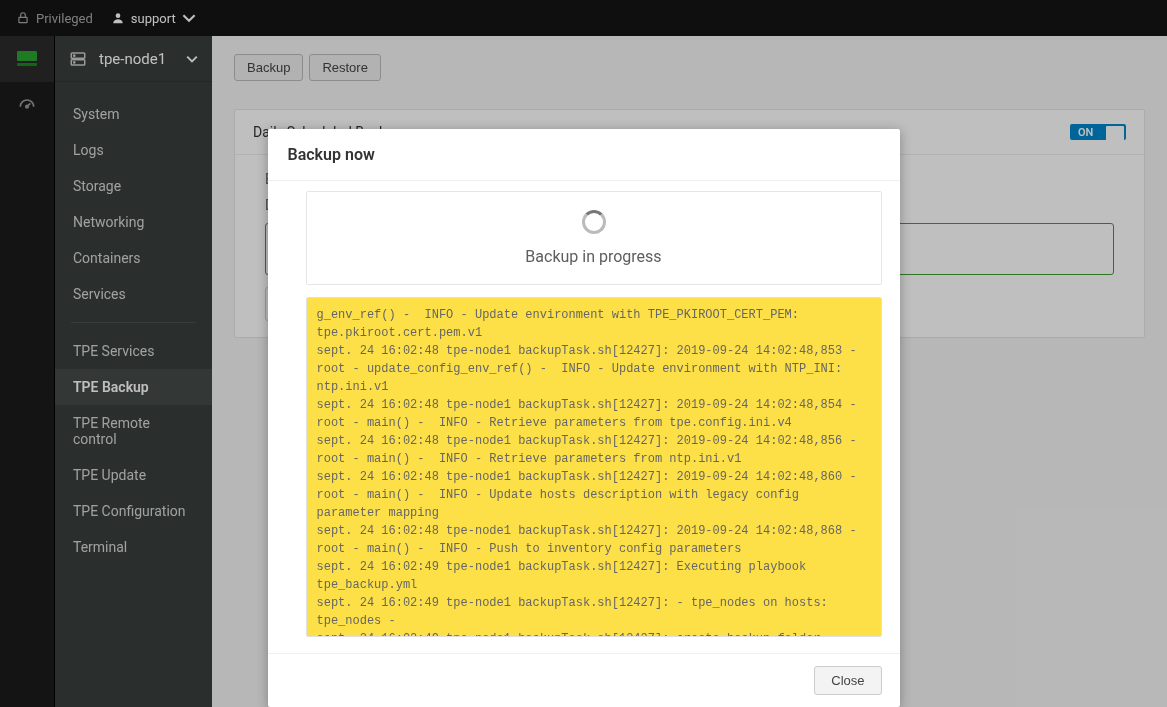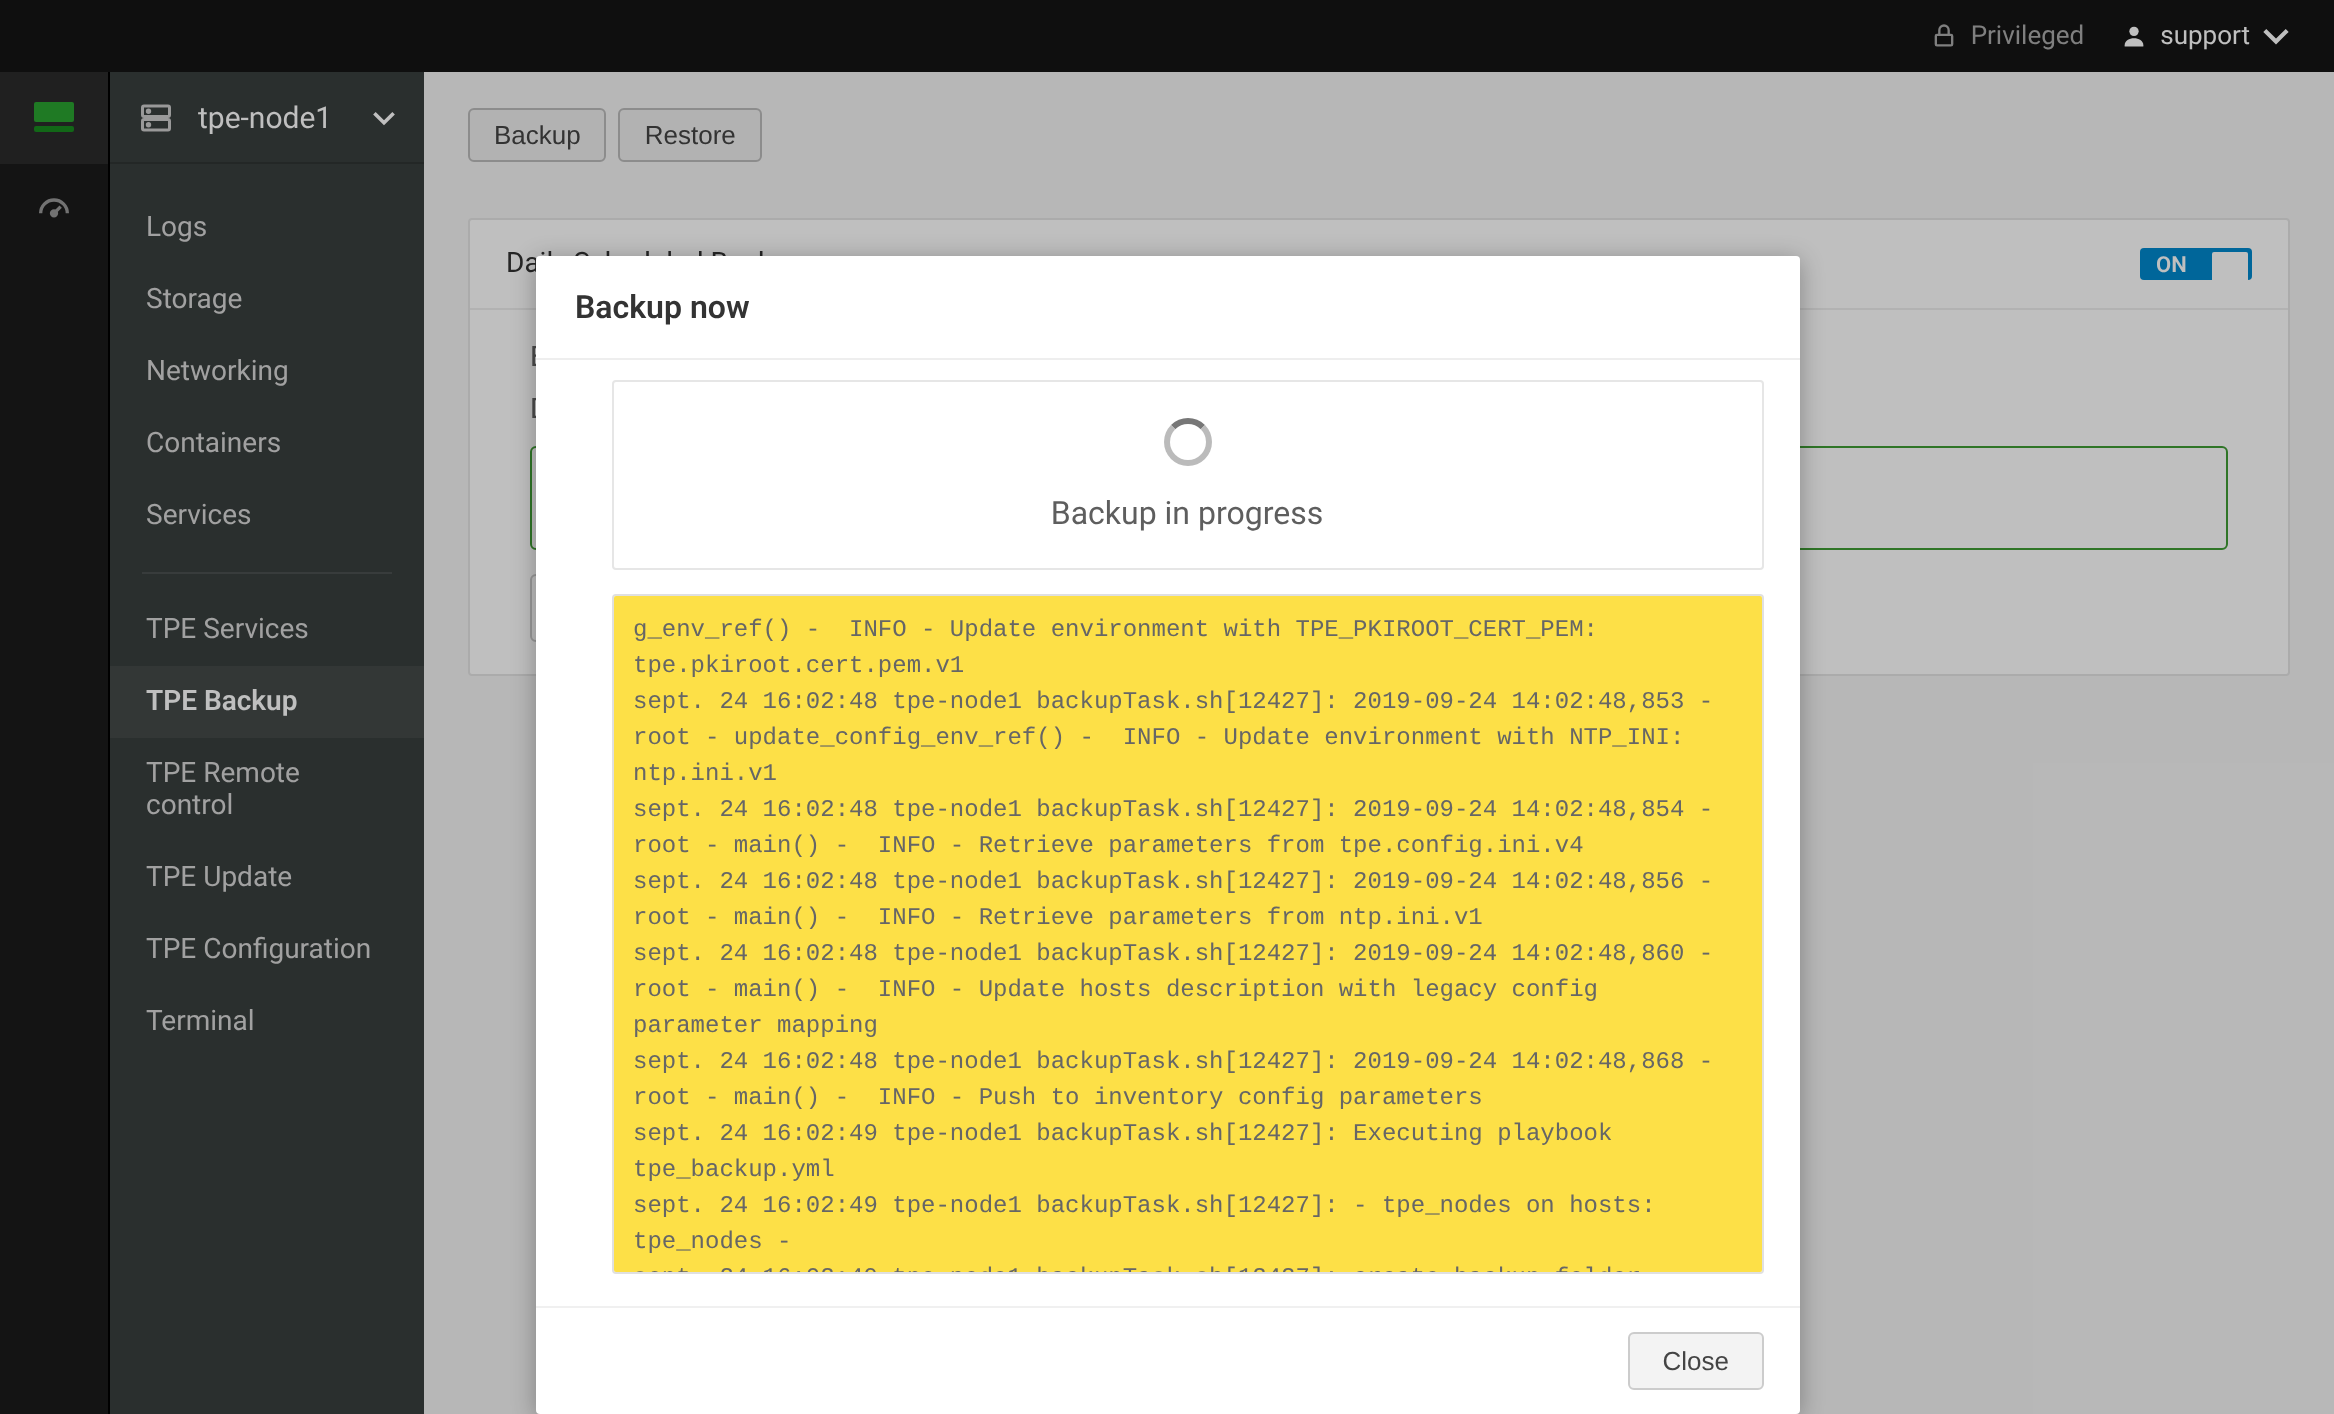--- a/index.html
+++ b/index.html
@@ -1,18 +1,18 @@
 <!DOCTYPE html>
 <html><head>
   <meta charset="utf-8">
   <style>
     *{box-sizing:border-box;margin:0;padding:0;}
     html,body{height:100%;font-family:-apple-system,BlinkMacSystemFont,"Segoe UI",Roboto,sans-serif;font-size:14px;color:#333;overflow:hidden;}
     body{width:1167px;height:707px;position:relative;}
-    .topbar{height:36px;background:#151515;display:flex;align-items:center;justify-content:flex-end;padding:0 16px;color:#ccc;font-size:13px;}
+    .topbar{height:36px;background:#151515;display:flex;align-items:center;justify-content:flex-start;padding:0 16px;color:#ccc;font-size:13px;}
     .topbar .priv{display:flex;align-items:center;margin-right:18px;color:#aaa;}
     .topbar .user{display:flex;align-items:center;color:#fff;}
     .topbar svg{width:14px;height:14px;margin-right:6px;}
     .topbar .caret{margin-left:6px;}
     .shell{display:flex;height:671px;}
     .rail{width:55px;background:#1b1b1b;border-right:1px solid #000;}
     .rail .cell{height:46px;display:flex;align-items:center;justify-content:center;}
     .rail .cell.active{background:#2b2b2b;}
     .sidebar{width:157px;background:#393f3e;color:#dcdcdc;}
     .host-row{display:flex;align-items:center;height:46px;padding:0 14px;border-bottom:1px solid #2f3433;}
@@ -93,20 +93,21 @@
           <rect x="3" y="13" width="18" height="7" rx="1"></rect>
           <circle cx="7" cy="7.5" r="0.8" fill="#ccc"></circle>
           <circle cx="7" cy="16.5" r="0.8" fill="#ccc"></circle>
         </svg>
       <span class="text">tpe-node1</span>
       <svg class="chev" width="12" height="12" viewBox="0 0 10 10">
           <path d="M1 3l4 4 4-4" stroke="#fff" stroke-width="1.5" fill="none"></path>
         </svg>
     </div>
     <div class="nav" id="nav">
+        <div class="item">System</div>
         <div class="item">Logs</div>
         <div class="item">Storage</div>
         <div class="item">Networking</div>
         <div class="item">Containers</div>
         <div class="item">Services</div>
         <div class="sep"></div>
         <div class="item">TPE Services</div>
         <div class="item active">TPE Backup</div>
         <div class="item">TPE Remote control</div>
         <div class="item">TPE Update</div>

